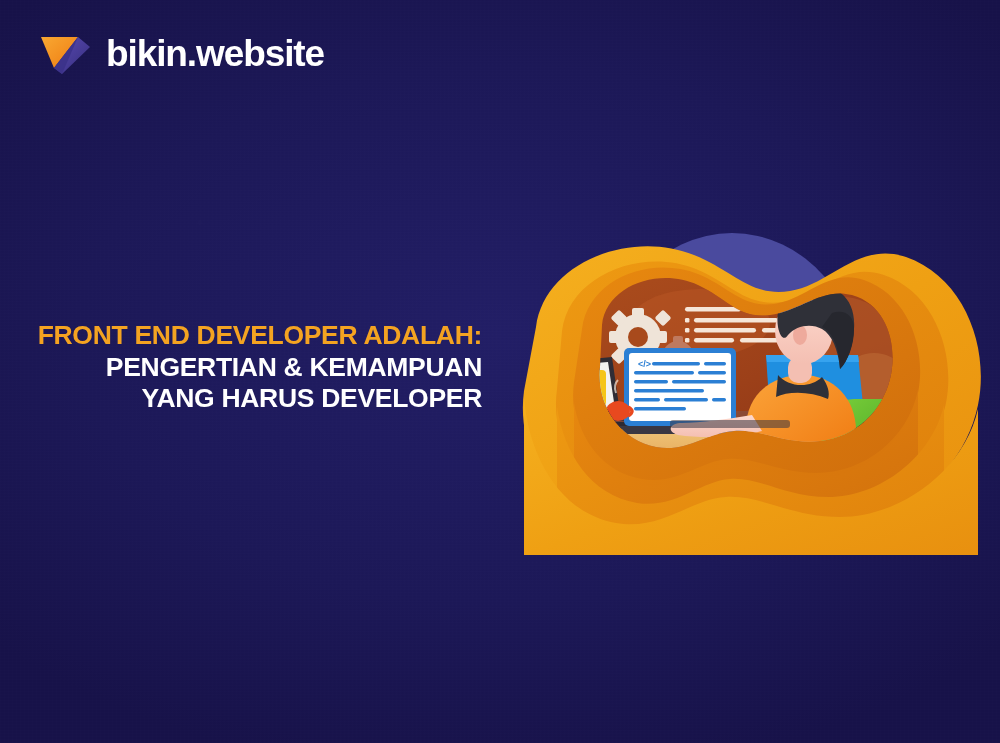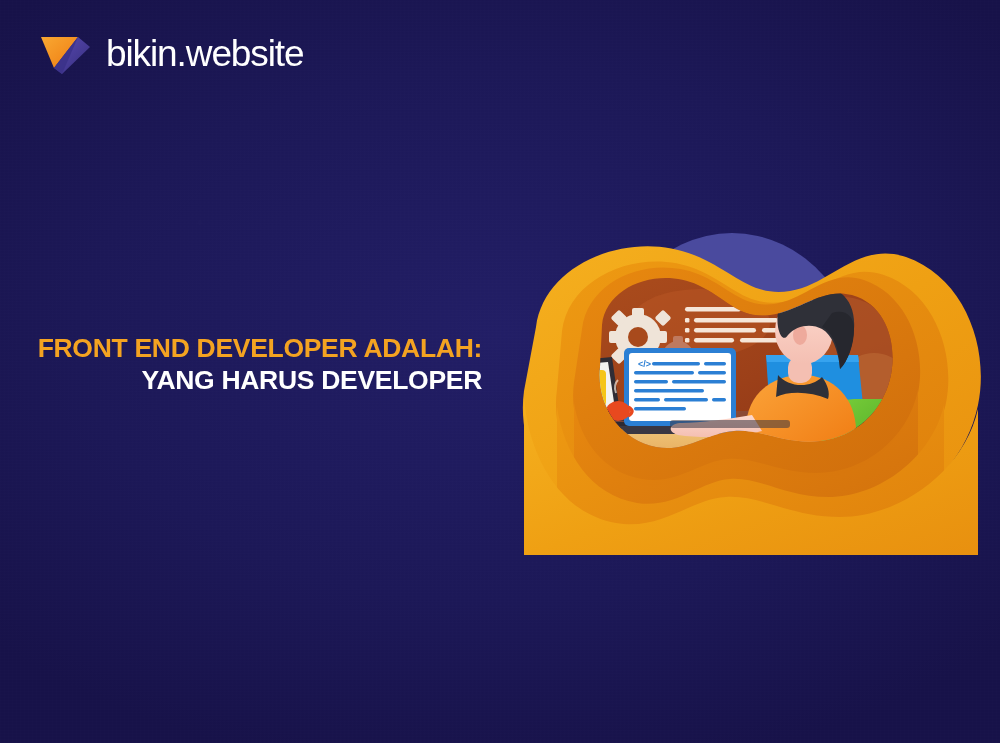--- a/index.html
+++ b/index.html
@@ -31,27 +31,27 @@
     pointer-events:none;
   }
 
   
   #logo {
     position:absolute; left:38px; top:30px;
     display:flex; align-items:center; gap:16px;
   }
   #logo-mark { width:52px; height:46px; display:block; }
   #logo-text {
-    color:#ffffff; font-size:37px; font-weight:normal;
+    color:#ffffff; font-size:37px; font-weight:bold;
     letter-spacing:-1.1px; line-height:1;text-align:center;
   }
 
   
   #headline {
-    position:absolute; left:0; top:335px;
+    position:absolute; left:0; top:322px;
     width:492px; text-align:right; padding-right:10px;
   }
   .hl-line {
     font-weight:bold; line-height:1.0;
     letter-spacing:-.3px; white-space:nowrap;
     display:block;
   }
   #hl-1 { color:#f4a321; font-size:26.5px; margin-bottom:5px; }
   #hl-2 { color:#ffffff; font-size:26.5px; margin-bottom:5px; }
   #hl-3 { color:#ffffff; font-size:26.5px; }
@@ -86,20 +86,21 @@
       <path d="M3 7 L40 7 L16 38 Z" fill="url(#lgO)"></path>
 
       <path d="M40 7 L52 17 L24 44 L16 38 Z" fill="url(#lgP)"></path>
       <path d="M40 7 L16 38 L24 44 Z" fill="#3b3188" opacity=".85"></path>
     </svg>
     <span id="logo-text">bikin.website</span>
   </div>
 
   <div id="headline">
     <span class="hl-line" id="hl-1">FRONT END DEVELOPER ADALAH:</span>
+    <span class="hl-line" id="hl-2">PENGERTIAN &amp; KEMAMPUAN</span>
     <span class="hl-line" id="hl-3">YANG HARUS DEVELOPER</span>
   </div>
 
   <div id="illustration">
     <svg viewBox="0 0 530 340" xmlns="http://www.w3.org/2000/svg">
       <defs>
         <linearGradient id="gOuter" x1="0" y1="0" x2="1" y2="1">
           <stop offset="0" stop-color="#f5b01f"></stop>
           <stop offset=".5" stop-color="#efa013"></stop>
           <stop offset="1" stop-color="#e8900f"></stop>

